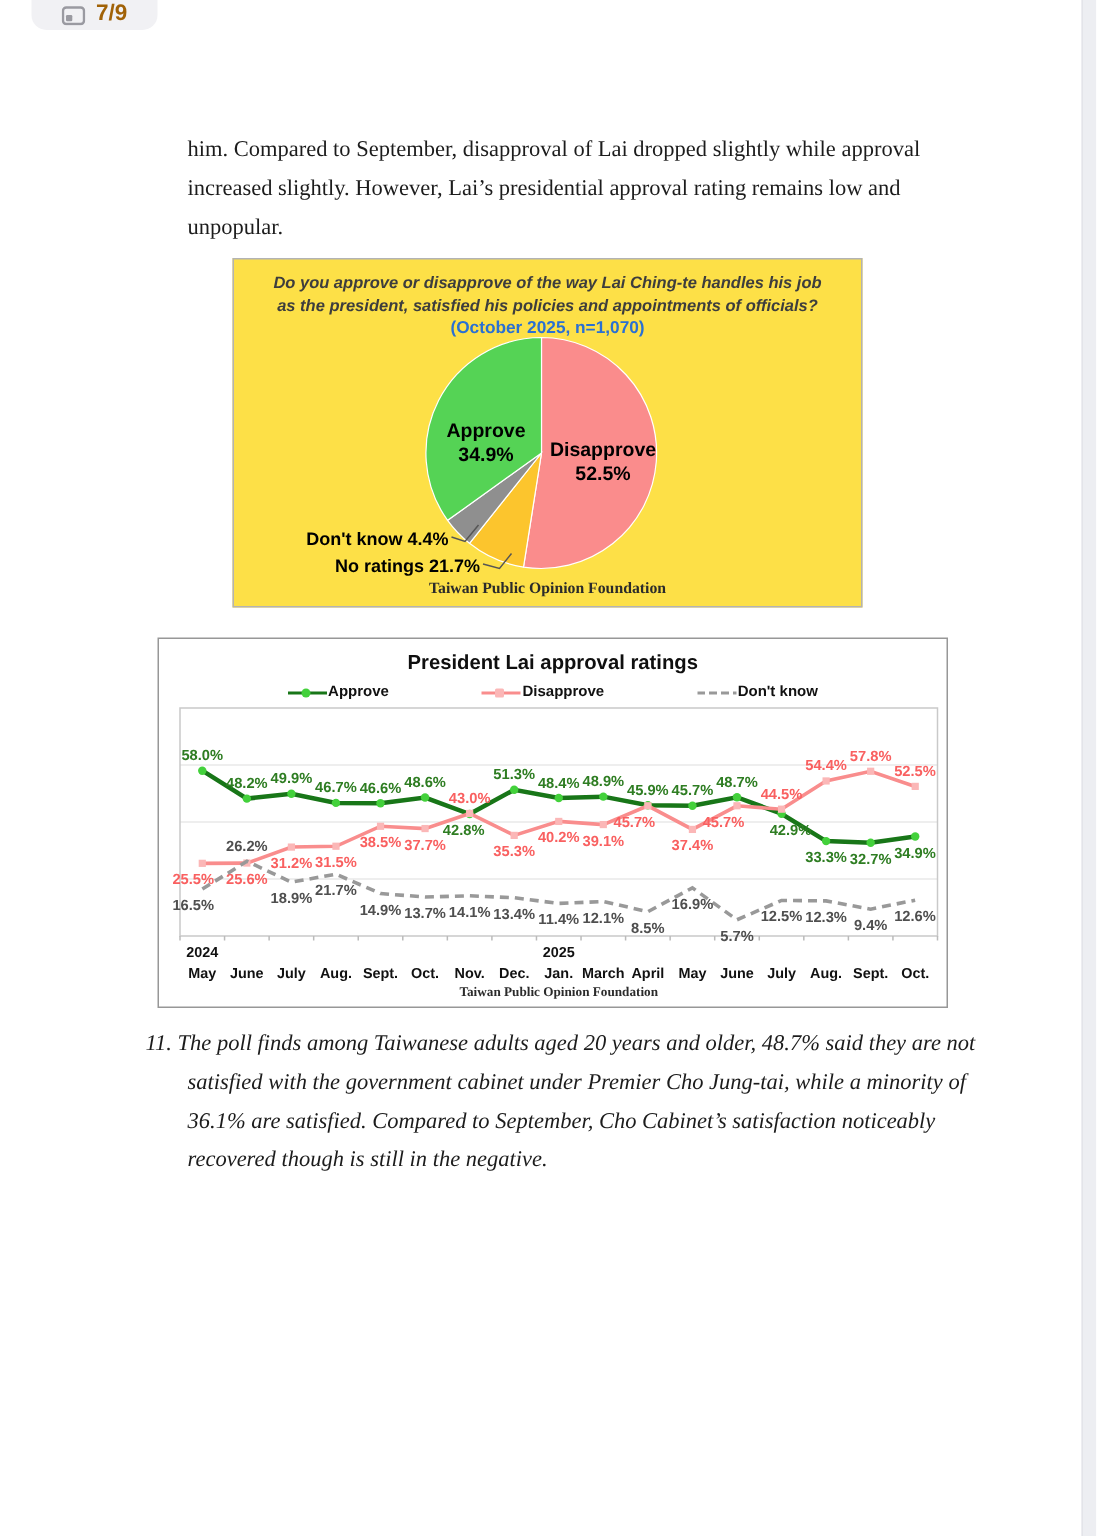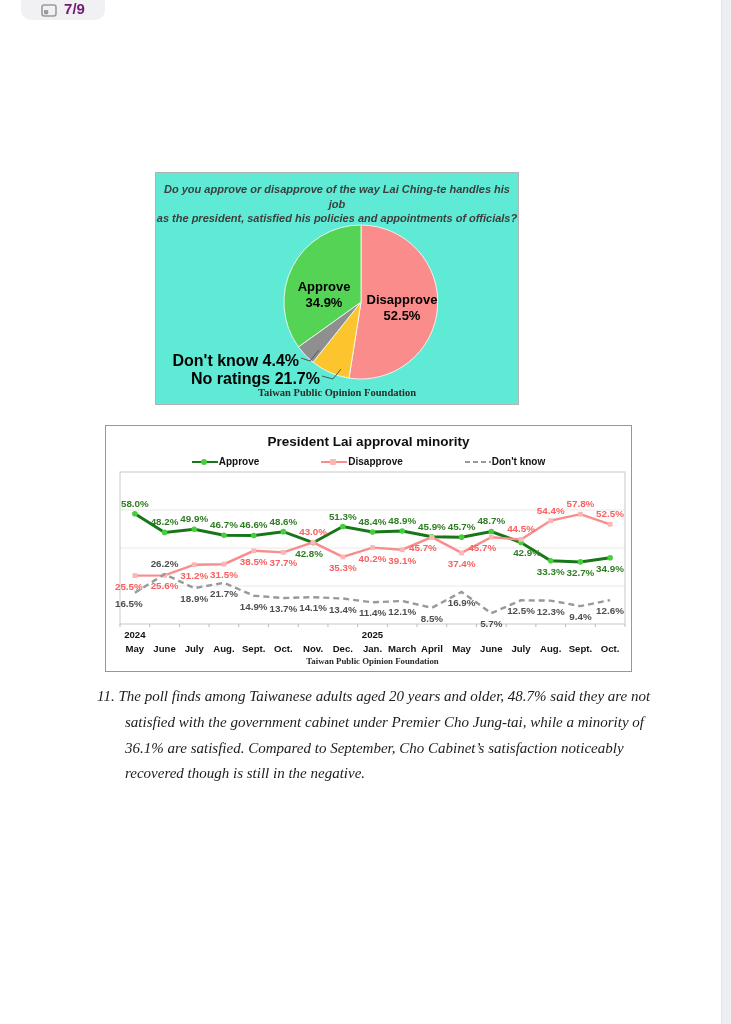--- a/index.html
+++ b/index.html
@@ -2,39 +2,39 @@
 <html><head>
 <meta charset="utf-8">
 <style>
   html,body{margin:0;padding:0;background:#fff;}
   .canvas{position:relative;width:731px;height:1024px;background:#ffffff;overflow:hidden;
           font-family:"Liberation Sans",sans-serif;}
   
   .page-pill{position:absolute;left:21px;top:-16px;width:84px;height:36px;background:#f1f1f4;
              border-radius:10px;display:flex;align-items:flex-end;justify-content:center;
              gap:7px;padding-bottom:3px;box-sizing:border-box;color:#9a9aa1;}
-  .page-pill .num{font-size:15px;font-weight:bold;color:#701a75;}
+  .page-pill .num{font-size:15px;font-weight:bold;color:#a16207;}
   .scrollbar-track{position:absolute;right:0;top:0;width:9px;height:1024px;background:#edeef2;
                    border-left:1px solid #e3e4e9;}
   
   .para{position:absolute;font-family:"Liberation Serif",serif;font-size:15px;line-height:25.8px;
         color:#1c1c1c;}
   .para-top{left:125px;top:88px;width:492px;}
   .para-bottom{left:97px;top:684px;width:532px;padding-left:28px;text-indent:-28px;box-sizing:content-box;font-style:italic;}
   
-  .pie-card{position:absolute;left:155px;top:172px;width:364px;height:233px;background:#5eead4;
+  .pie-card{position:absolute;left:155px;top:172px;width:420px;height:233px;background:#fde047;
             border:1px solid #b3b3b3;box-sizing:border-box;}
   .pie-title{position:absolute;left:0;top:9px;width:100%;text-align:center;font-size:11px;
              font-weight:bold;font-style:italic;color:#3d3d3d;line-height:14.5px;}
   .pie-subtitle{position:absolute;left:0;top:40px;width:100%;text-align:center;font-size:11.5px;
                 font-weight:bold;color:#2a70d3;}
   .pie-svg{position:absolute;left:0;top:0;}
   .pie-inlabel{position:absolute;text-align:center;font-size:13px;font-weight:bold;color:#000;
                line-height:16px;transform:translateX(-50%);}
-  .pie-outlabel{position:absolute;font-size:16px;font-weight:bold;color:#000;transform:translateX(-100%);
+  .pie-outlabel{position:absolute;font-size:12px;font-weight:bold;color:#000;transform:translateX(-100%);
                 white-space:nowrap;padding-left:44px;}
   .pie-source{position:absolute;left:0;top:214px;width:100%;text-align:center;
               font-family:"Liberation Serif",serif;font-weight:bold;font-size:10.5px;color:#2b2b2b;}
   
   .line-card{position:absolute;left:105px;top:425px;width:527px;height:247px;background:#fff;
              border:1px solid #979797;box-sizing:border-box;}
   .line-title{position:absolute;left:0;top:8px;width:100%;text-align:center;font-size:13.5px;
               font-weight:bold;color:#0f0f0f;}
   .legend{position:absolute;left:0;top:30px;width:100%;display:flex;justify-content:center;gap:62px;}
   .legend-item{display:flex;align-items:center;font-size:10px;font-weight:bold;color:#111;}
@@ -52,26 +52,28 @@
       <svg width="16" height="13" viewBox="0 0 16 13">
         <rect x="1" y="1" width="14" height="11" rx="2.2" fill="none" stroke="#9a9aa1" stroke-width="1.6"></rect>
         <rect x="3" y="6" width="4.2" height="4.2" rx="0.8" fill="#9a9aa1"></rect>
       </svg>
     </span>
     <span class="num">7/9</span>
   </div>
 
   <div class="scrollbar-track"></div>
 
+  <div class="para para-top">him. Compared to September, disapproval of Lai dropped slightly while approval increased slightly. However, Lai’s presidential approval rating remains low and unpopular.</div>
 
   <div class="pie-card">
     <div class="pie-title">
       <div>Do you approve or disapprove of the way Lai Ching-te handles his job</div>
       <div>as the president, satisfied his policies and appointments of officials?</div>
     </div>
+    <div class="pie-subtitle">(October 2025, n=1,070)</div>
 
     <svg class="pie-svg" id="pie-svg" width="418" height="231" viewBox="0 0 418 231">
         <path d="M205 129 L205.0 52.0 A77 77 0 1 1 193.0 205.1 Z" fill="#fa8c8c" stroke="#ffffff" stroke-width="0.8"></path>
         <path d="M205 129 L193.0 205.1 A77 77 0 0 1 157.0 189.2 Z" fill="#fcc52d" stroke="#ffffff" stroke-width="0.8"></path>
         <path d="M205 129 L157.0 189.2 A77 77 0 0 1 142.4 173.9 Z" fill="#8f8f8f" stroke="#ffffff" stroke-width="0.8"></path>
         <path d="M205 129 L142.4 173.9 A77 77 0 0 1 205.0 52.0 Z" fill="#55d355" stroke="#ffffff" stroke-width="0.8"></path>
         <polyline points="145,185 154,188 163,177" fill="none" stroke="#555" stroke-width="1"></polyline>
         <polyline points="166,203 177,206 185,196" fill="none" stroke="#555" stroke-width="1"></polyline>
       </svg>
 
@@ -87,21 +89,21 @@
       <span>Don't know</span>&nbsp;<span>4.4%</span>
     </div>
     <div class="pie-outlabel" style="left:164px;top:197px;">
       <span>No ratings</span>&nbsp;<span>21.7%</span>
     </div>
 
     <div class="pie-source">Taiwan Public Opinion Foundation</div>
   </div>
 
   <div class="line-card">
-    <div class="line-title">President Lai approval minority</div>
+    <div class="line-title">President Lai approval ratings</div>
 
     <div class="legend">
       <div class="legend-item">
         <span class="legend-swatch">
           <span class="ln" style="background:#187618;"></span>
             <span class="mk" style="background:#43d13b;"></span>
         </span>
         <span>Approve</span>
       </div>
       <div class="legend-item">

